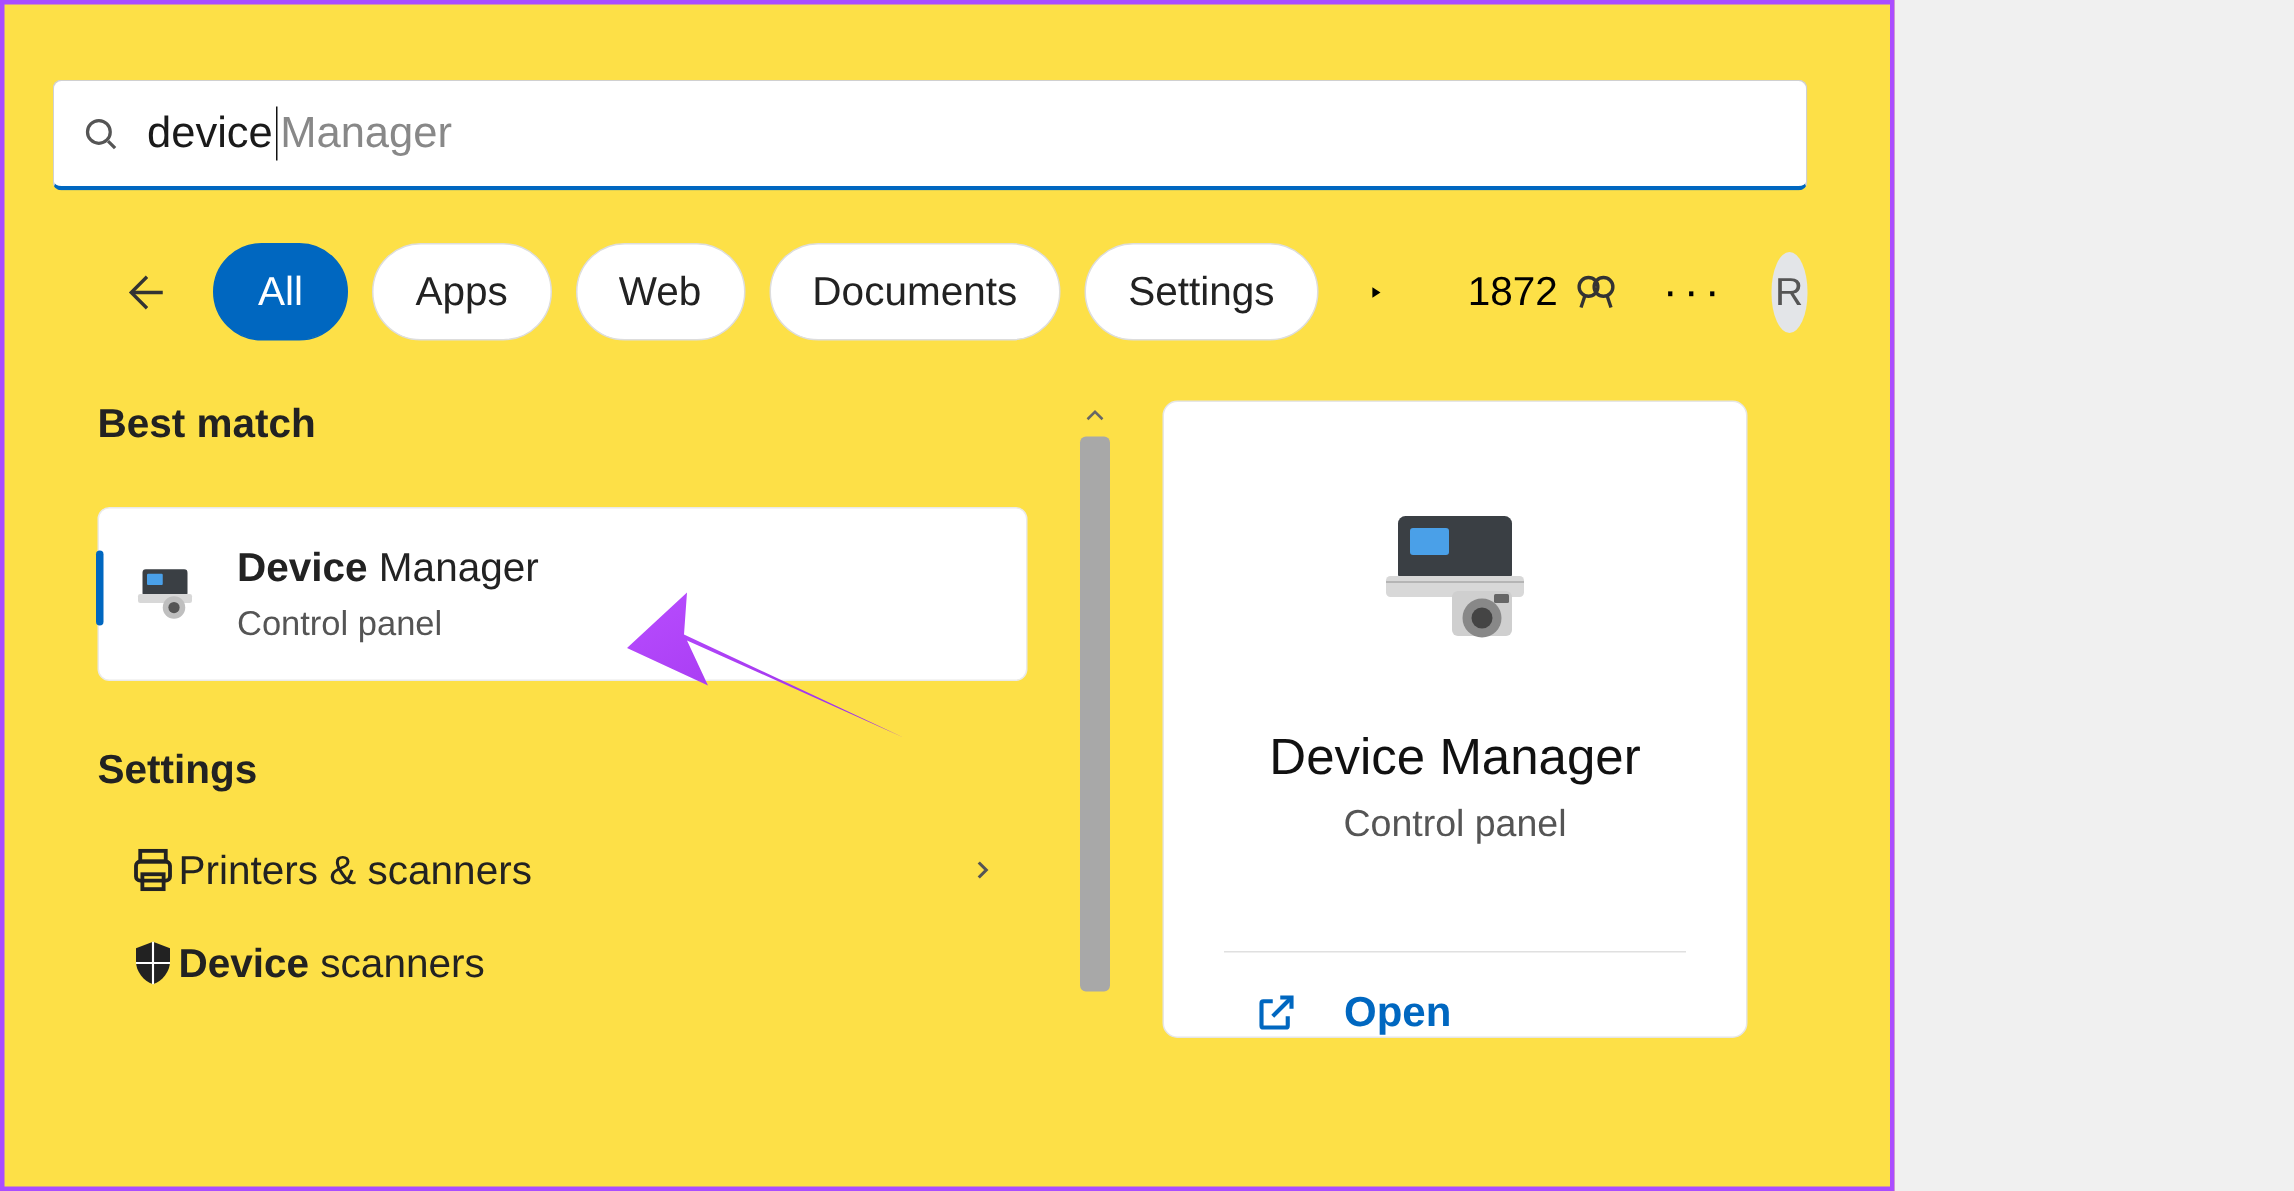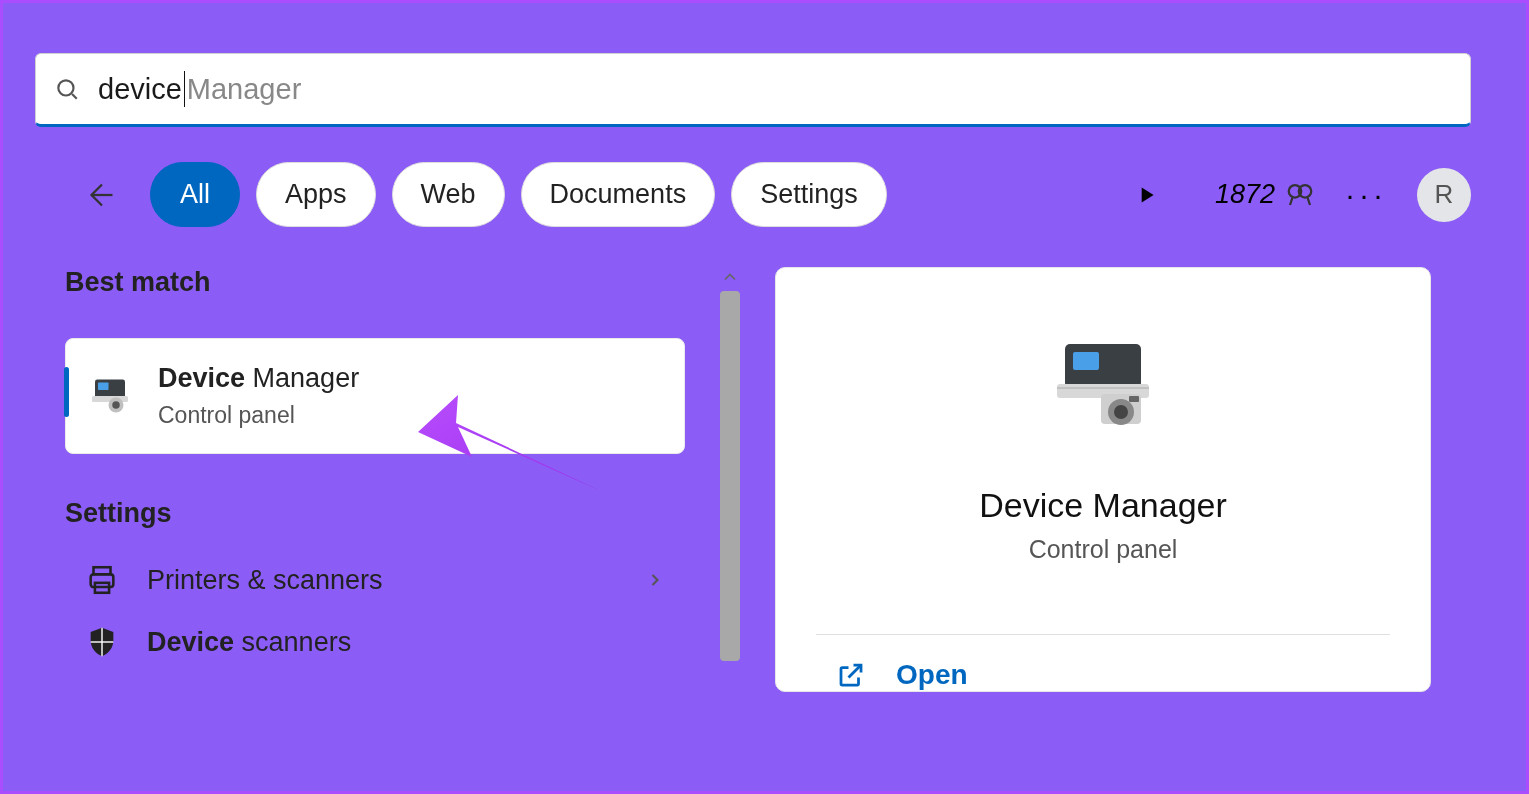--- a/index.html
+++ b/index.html
@@ -2,24 +2,24 @@
 <html><head>
 <meta charset="utf-8">
 <style>
   * { box-sizing: border-box; margin: 0; padding: 0; }
   body {
     font-family: "Segoe UI", -apple-system, sans-serif;
     background: #f0f0f0;
     overflow: hidden;
   }
   .frame {
-    width: 1529px;
+    width: 1263px;
     height: 794px;
     border: 3px solid #aa4dff;
-    background: #8b5cf6;
+    background: #fde047;
     position: relative;
     overflow: hidden;
   }
   .inner {
     padding: 50px 55px 0 32px;
   }
   
   .search-bar {
     display: flex;
     align-items: center;
@@ -73,21 +73,21 @@
   .pill.active {
     background: #0067c0;
     color: #fff;
     border-color: #0067c0;
     font-weight: 500;
     min-width: 90px;
     justify-content: center;
   }
   .spacer { flex: 1; }
   .play-icon { width: 26px; height: 26px; color: #000; margin-right: 40px;}
-  .points { font-size: 27px; display: flex; align-items: center; gap: 10px; font-style: italic; }
+  .points { font-size: 27px; display: flex; align-items: center; gap: 10px; }
   .medal-icon { width: 30px; height: 30px; }
   .more-dots { font-size: 30px; letter-spacing: 4px; padding:0 14px;}
   .avatar {
     width: 54px; height: 54px;
     border-radius: 50%;
     background: #e3e5e8;
     color: #555;
     font-size: 26px;
     display: flex; align-items: center; justify-content: center;
   }
@@ -126,21 +126,20 @@
     width: 5px; height: 50px;
     background: #0067c0;
     border-radius: 3px;
   }
   .dm-small-icon { width: 48px; height: 48px; flex-shrink: 0; }
   .result-text .title-line { font-size: 27px; color: #222; }
   .result-text .title-line .bold { font-weight: 700; }
   .result-text .subtitle { font-size: 23px; color: #555; margin-top: 8px; }
   .settings-item {
     display: flex; align-items: center;
-    gap: 28px;
     padding: 14px 20px;
     font-size: 27px;
     color: #222;
   }
   .settings-item .chev { margin-left: auto; color: #555; width:20px;height:20px;}
   .settings-item .item-icon { width: 34px; height: 34px; color: #222;}
   .section-title.settings { margin-top: 44px; margin-bottom: 20px; }
   
   .scroll-gutter {
     width: 30px;

